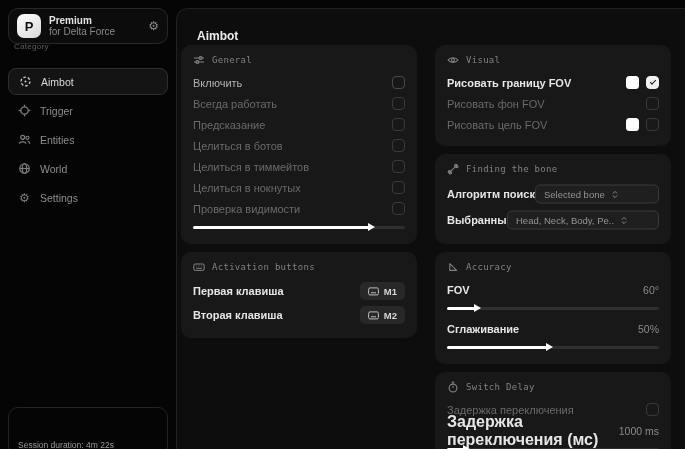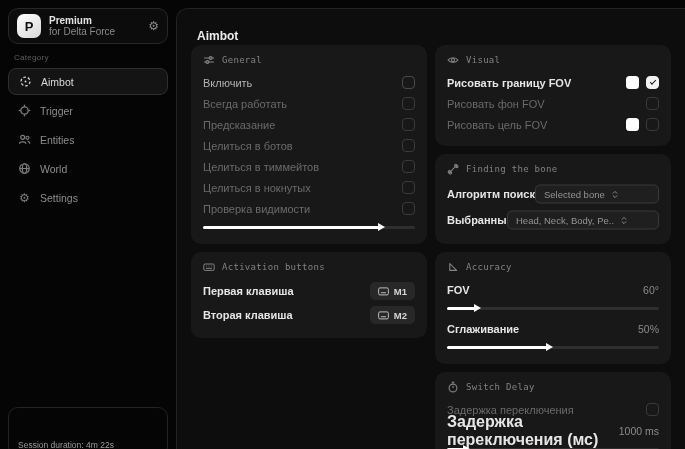--- a/index.html
+++ b/index.html
@@ -14,42 +14,42 @@
     display:flex; align-items:center; padding:0 8px; gap:8px; }
   .logo { width:24px; height:24px; border-radius:7px;
     background:linear-gradient(145deg,#ffffff,#d8d8d8);
     display:flex; align-items:center; justify-content:center;
     color:#101010; font-weight:bold; font-size:13px; }
   .premium-text { flex:1; line-height:1.15; }
   .premium-title { font-size:10px; font-weight:bold; color:#e3e3e3; }
   .premium-sub { font-size:10px; color:#8a8a8a; }
   .premium-gear { color:#8a8a8a; font-size:12px; cursor:default; }
 
-  .category { position:absolute; left:14px; top:53px; font-size:8px; color:#5e5e5e; letter-spacing:.3px; }
+  .category { position:absolute; left:14px; top:42px; font-size:8px; color:#5e5e5e; letter-spacing:.3px; }
 
   .nav { position:absolute; left:8px; top:68px; width:160px; }
   .nav-item { height:27px; display:flex; align-items:center; gap:9px; padding:0 10px;
     border-radius:8px; color:#8d8d8d; font-size:10.5px; margin-bottom:2px; cursor:pointer; }
   .nav-item .nicon { width:13px; height:13px; display:flex; align-items:center; justify-content:center; color:#7d7d7d; }
   .nav-item.active { border:1px solid #2f2f2f; background:#141414; color:#d9d9d9; }
   .nav-item.active .nicon { color:#cfcfcf; }
   .nav-gear { font-size:12px; line-height:1; }
 
   .session-box { position:absolute; left:8px; top:407px; width:160px; height:50px;
     border:1px solid #242424; border-radius:10px; display:flex; align-items:flex-end; padding:6px 9px; }
   .session-text { font-size:8.5px; color:#9c9c9c; }
 
   
   .main { position:absolute; left:176px; top:8px; width:509px; height:441px;
     background:#0d0d0d; border:1px solid #222222; border-right:none; border-bottom:none;
     border-radius:12px 0 0 0; overflow:hidden; }
   .page-title { position:absolute; left:20px; top:20px; font-size:12px; font-weight:bold; color:#ececec; }
 
   .col { position:absolute; top:36px; width:236px; }
-  .col1 { left:14px; } .col2 { left:258px; }
+  .col1 { left:4px; } .col2 { left:258px; }
 
   .panel { background:#181818; border-radius:10px; padding:9px 12px 11px 12px; margin-bottom:8px; }
   .panel-title { display:flex; align-items:center; gap:7px;
     font-family:"DejaVu Sans Mono", monospace; font-size:9px; color:#828282; letter-spacing:.3px;
     margin-bottom:6px; }
   .panel-title .picon { width:12px; height:12px; color:#828282; display:flex; }
 
   .row { display:flex; align-items:center; justify-content:space-between; height:21px; position:relative; }
   .row-tall { height:26px; } .row-key { height:24px; }
   .lbl { font-size:11px; }

